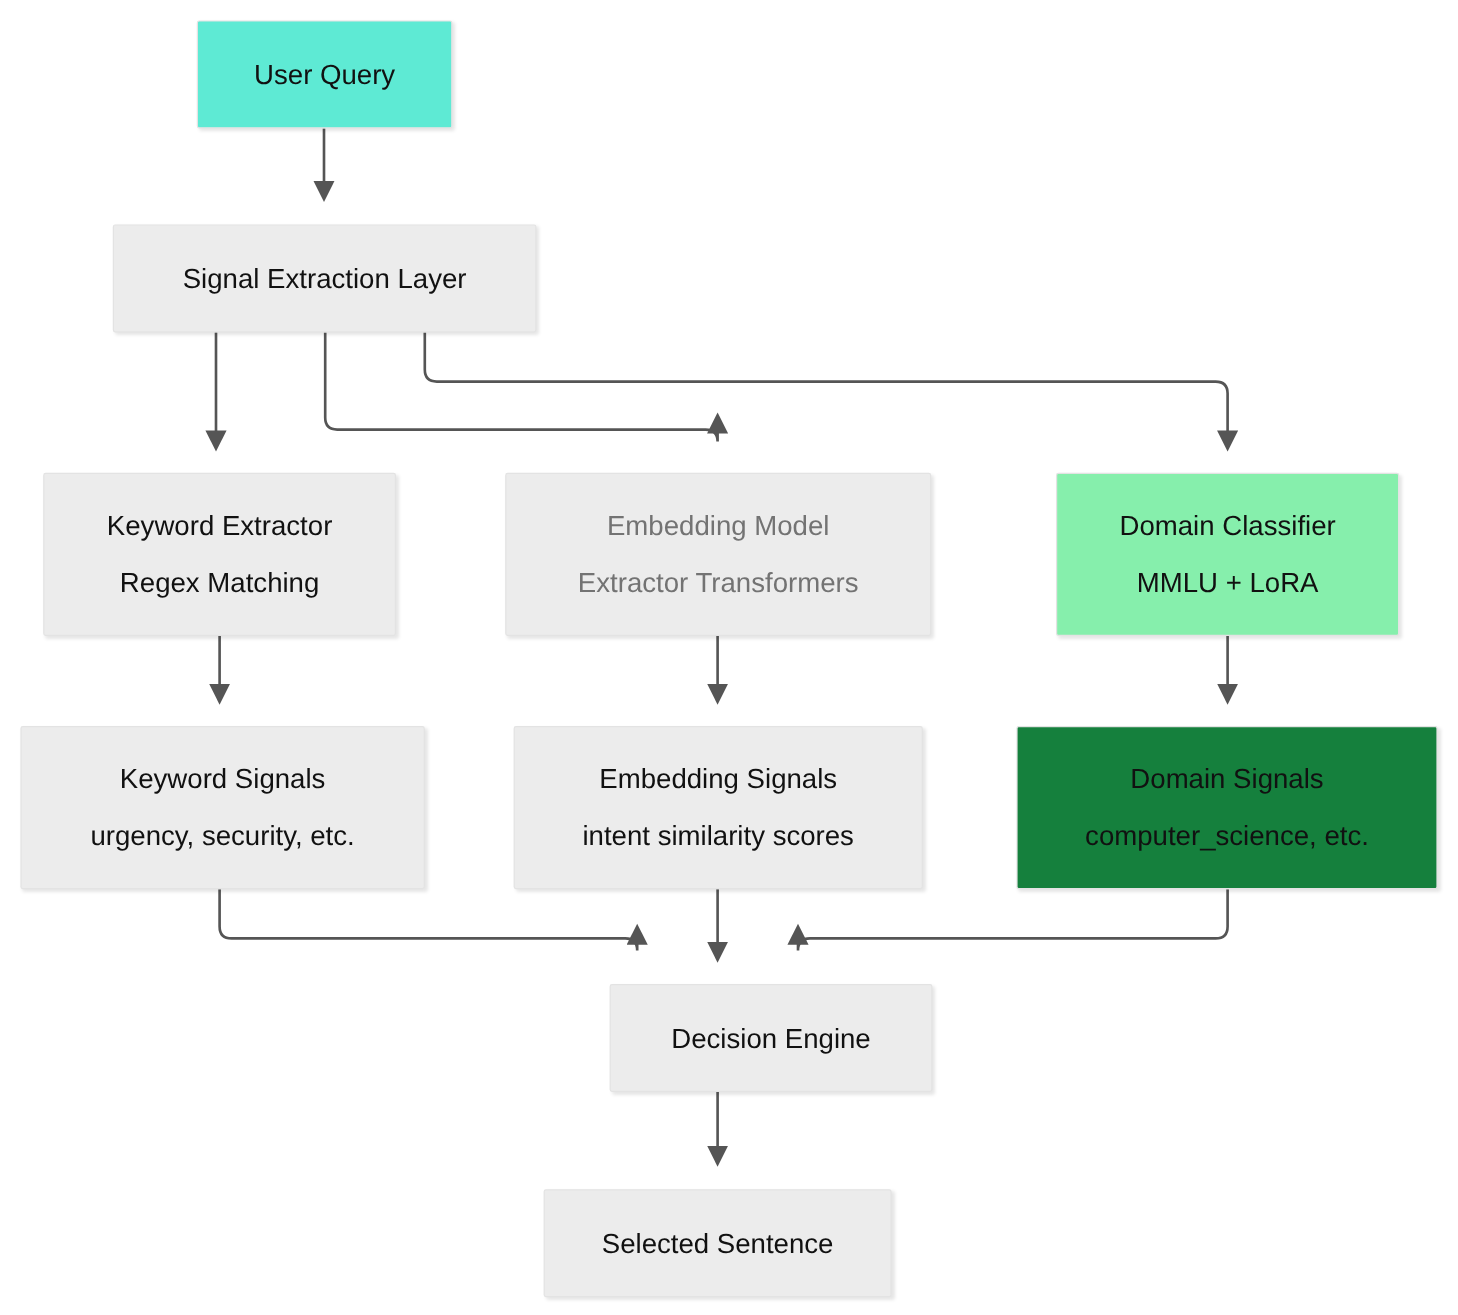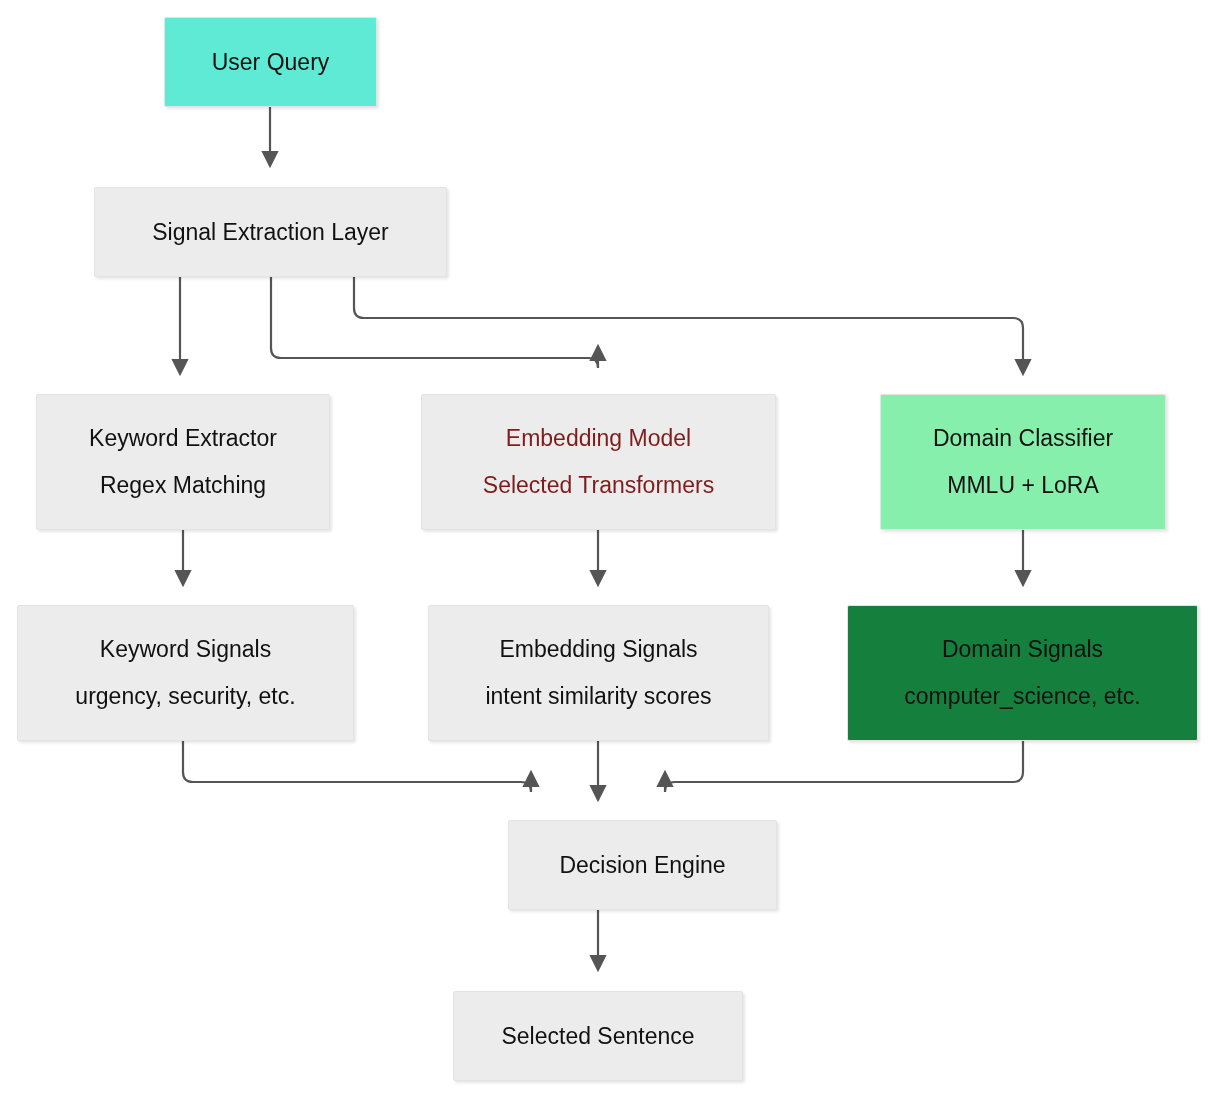--- a/index.html
+++ b/index.html
@@ -88,23 +88,23 @@
 
   <div class="node single" style="left: 94px; top: 187px; width: 353px; height: 90px; background: rgb(236, 236, 236); border-color: rgb(227, 227, 227); color: rgb(17, 17, 17);">
     <span class="line1">Signal Extraction Layer</span>
   </div>
 
   <div class="node" style="left: 36px; top: 394px; width: 294px; height: 136px; background: rgb(236, 236, 236); border-color: rgb(227, 227, 227); color: rgb(17, 17, 17);">
     <span class="line1">Keyword Extractor</span>
     <span class="line2">Regex Matching</span>
   </div>
 
-  <div class="node" style="left: 421px; top: 394px; width: 355px; height: 136px; background: rgb(236, 236, 236); border-color: rgb(227, 227, 227); color: #7f1d1d;">
+  <div class="node" style="left: 421px; top: 394px; width: 355px; height: 136px; background: rgb(236, 236, 236); border-color: rgb(227, 227, 227); color: #737373;">
     <span class="line1">Embedding Model</span>
-    <span class="line2">Selected Transformers</span>
+    <span class="line2">Extractor Transformers</span>
   </div>
 
   <div class="node" style="left: 880px; top: 394px; width: 286px; height: 136px; background: #86efac; border-color: rgb(227, 227, 227); color: rgb(17, 17, 17);">
     <span class="line1">Domain Classifier</span>
     <span class="line2">MMLU + LoRA</span>
   </div>
 
   <div class="node" style="left: 17px; top: 605px; width: 337px; height: 136px; background: rgb(236, 236, 236); border-color: rgb(227, 227, 227); color: rgb(17, 17, 17);">
     <span class="line1">Keyword Signals</span>
     <span class="line2">urgency, security, etc.</span>

